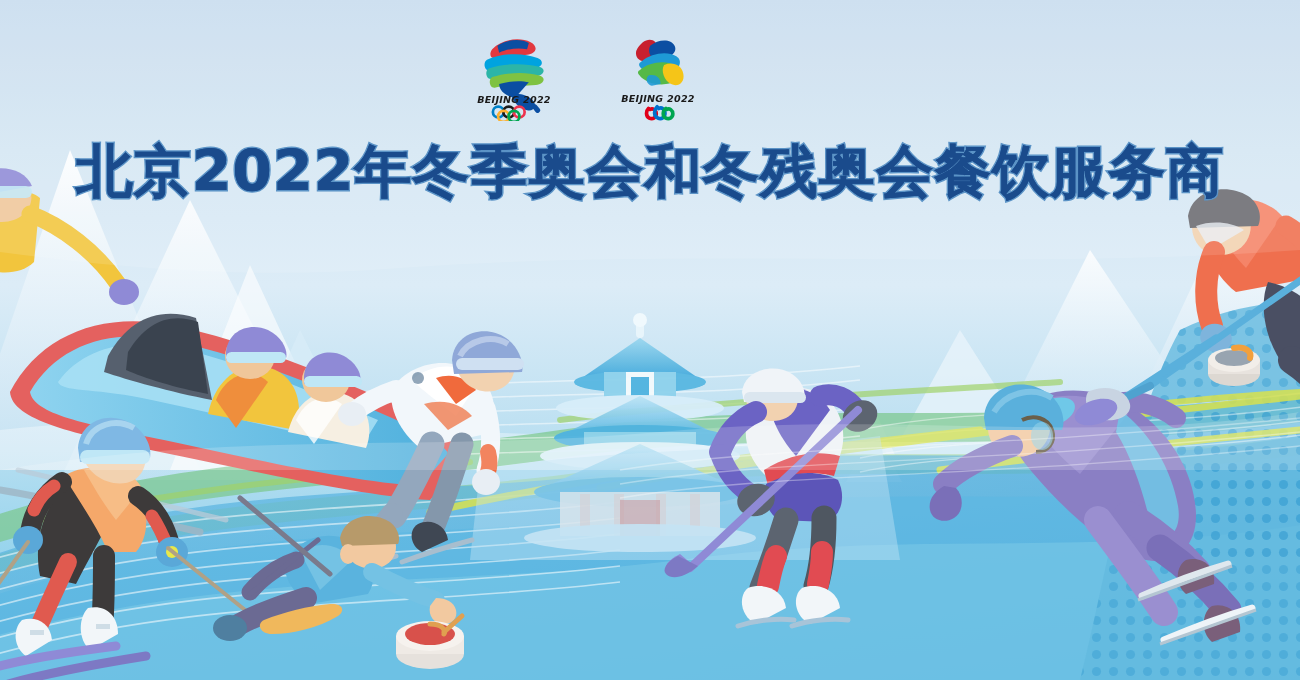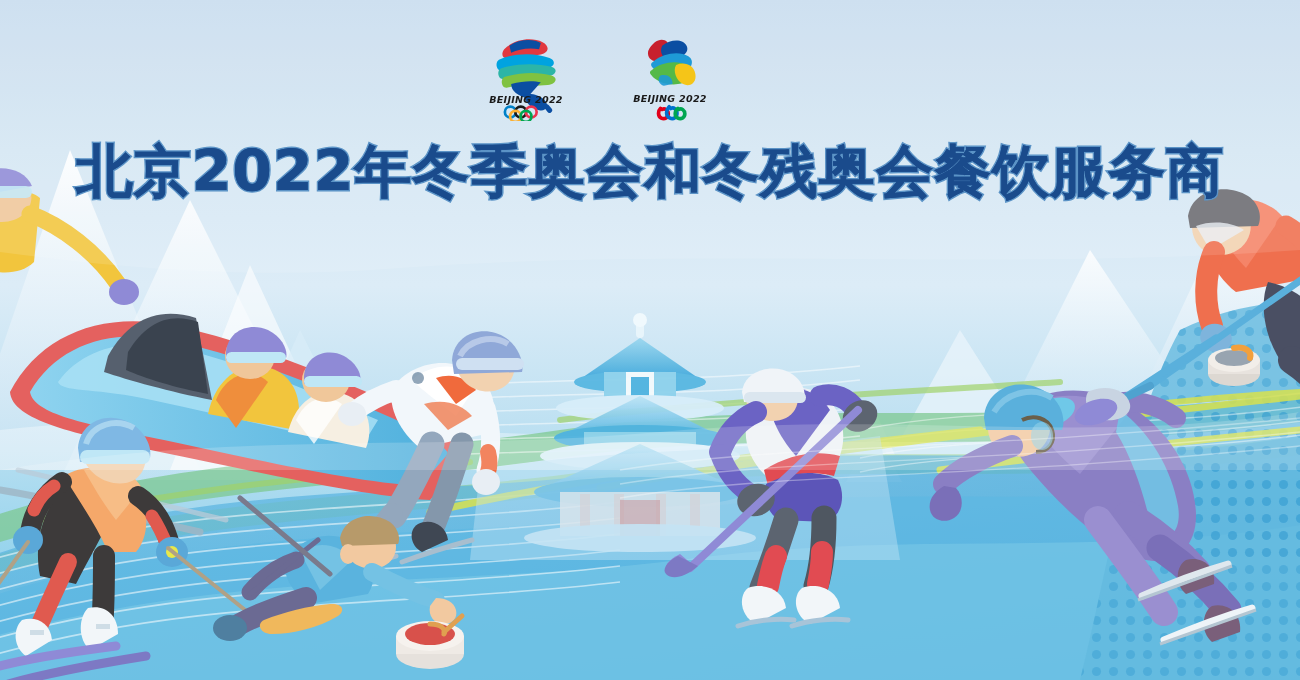--- a/index.html
+++ b/index.html
@@ -10,21 +10,21 @@
     position:relative;
     width:1300px;height:680px;
     overflow:hidden;
     background:linear-gradient(180deg,#c8dcee 0%,#d2e4f2 18%,#d8eaf6 34%,#bfe1f2 55%,#9ad6ee 74%,#86cfe8 100%);
   }
   .layer{position:absolute;inset:0;}
   .layer svg{display:block;width:1300px;height:680px;}
 
   
   #emblems{
-    position:absolute;left:12px;top:30px;width:1172px;
+    position:absolute;left:0;top:30px;width:1172px;
     display:flex;justify-content:center;align-items:flex-start;gap:48px;
     z-index:40;
   }
   .emblem{width:96px;}
   .emblem svg{display:block;width:96px;height:auto;}
 
   
   #title-wrap{
     position:absolute;left:0;top:140px;width:1300px;
     text-align:center;z-index:45;

